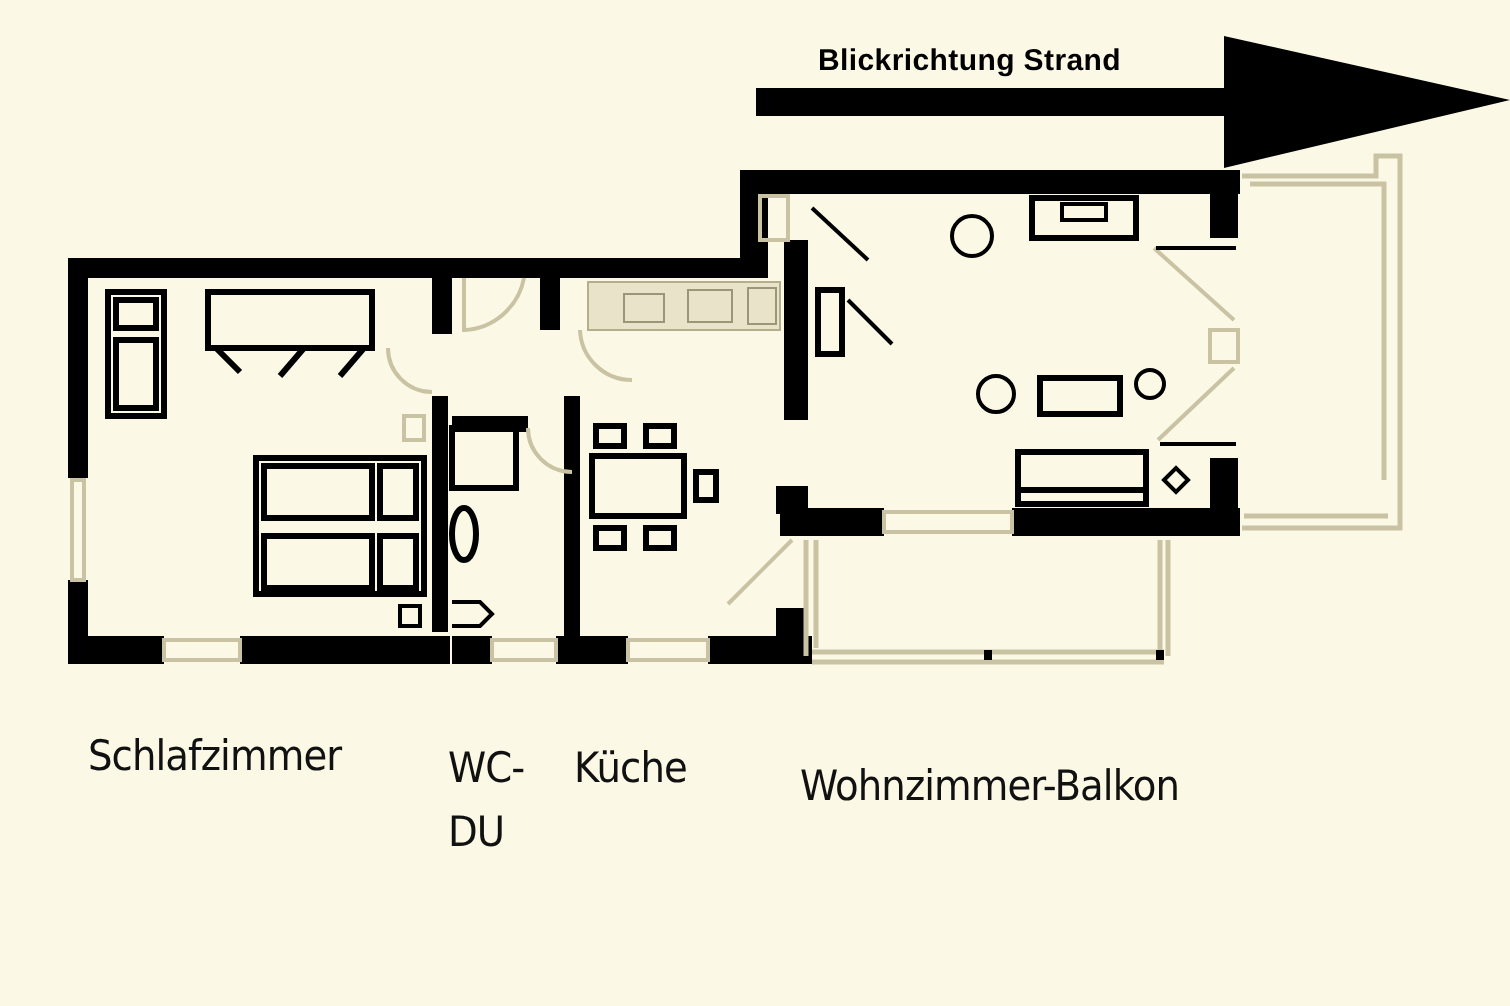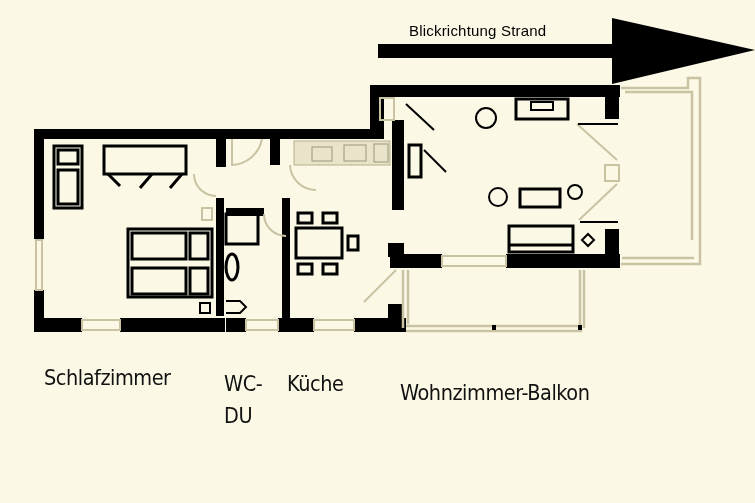--- a/index.html
+++ b/index.html
@@ -1,18 +1,18 @@
 <!DOCTYPE html>
 <html><head>
 <meta charset="utf-8">
 <style>
   html, body { margin:0; padding:0; }
   body { width:755px; height:503px; background:#fbf8e6; position:relative; overflow:hidden; font-family:"Liberation Sans", sans-serif; }
   #plan { position:absolute; left:0; top:0; }
-  .arrow-label { position:absolute; left:409px; top:22px; font-weight:normal; font-size:15px; color:#000; letter-spacing:0.2px; }
+  .arrow-label { position:absolute; left:409px; top:22px; font-weight:bold; font-size:15px; color:#000; letter-spacing:0.2px; }
   .room-label { position:absolute; font-size:21px; color:#111; font-family:"DejaVu Sans", sans-serif; letter-spacing:-0.5px; transform:scaleX(0.92); transform-origin:left top; }
   .lbl-schlaf { left:44px; top:366px; }
   .lbl-wc { left:224px; top:368px; line-height:32px; }
   .lbl-kueche { left:287px; top:372px; }
   .lbl-wohn { left:400px; top:381px; }
 </style>
 </head>
 <body>
 
 <svg id="plan" width="755" height="503" viewBox="0 0 755 503">

